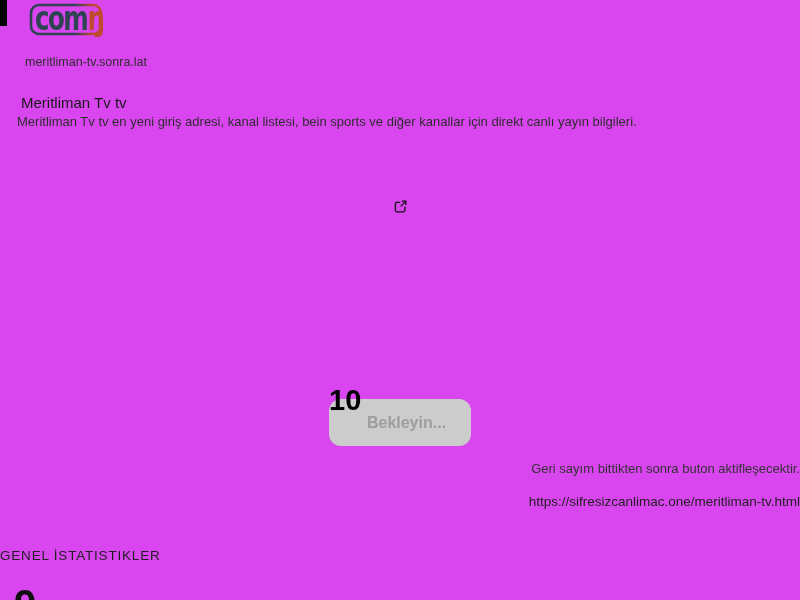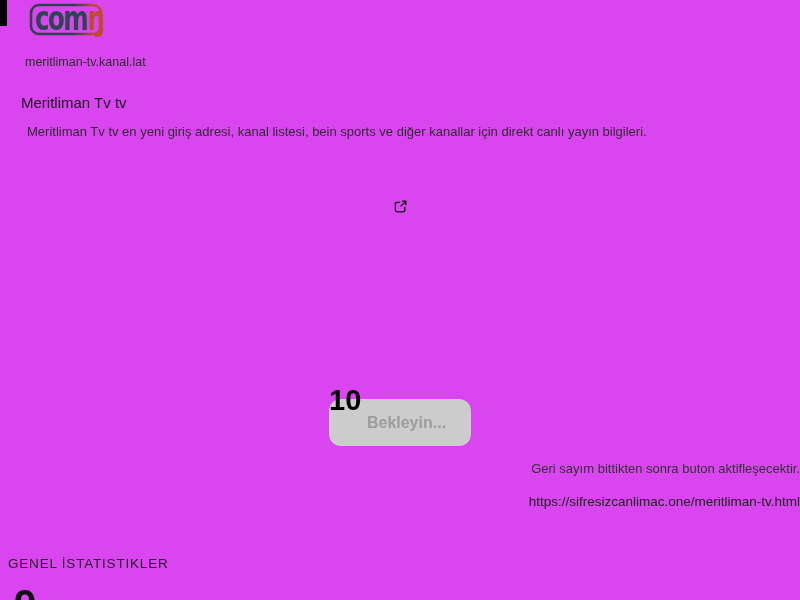--- a/index.html
+++ b/index.html
@@ -38,21 +38,21 @@
     left: 17px; top: 90px;
     margin: 4px;
     font-size: 15px;
     font-weight: 400;
     color: #1a1a1a;
     line-height: 17px;
   }
   .page-description {
     position: absolute;
     left: 17px; top: 114px;
-    margin: 10px;
+    margin: 0;
     font-size: 13px;
     color: #2e2e2e;
     line-height: 16px;
   }
   .ext-link {
     position: absolute;
     left: 394px; top: 200px;
     width: 13px; height: 13px;
     display: block;
     cursor: pointer;
@@ -97,21 +97,21 @@
     text-align: right;
     font-size: 13.5px;
     color: #222222;
     line-height: 16px;
     text-decoration: none;
     display: block;
   }
   .stats-heading {
     position: absolute;
     left: 0; top: 548px;
-    margin: 8px;
+    margin: 0;
     font-size: 13.5px;
     font-weight: 400;
     letter-spacing: 0.8px;
     color: #1f1f1f;
     line-height: 16px;
   }
   .stats-partial {
     position: absolute;
     left: 14px; top: 584px;
     font-size: 40px;
@@ -137,21 +137,21 @@
       </linearGradient>
     </defs>
     <rect x="4" y="3" width="70" height="29" rx="8" fill="none" stroke="url(#borderGrad)" stroke-width="2.6"></rect>
     <g transform="scale(0.72 1)">
       <text y="28" font-family="'DejaVu Sans','Liberation Sans',sans-serif" font-size="34" font-weight="bold" letter-spacing="-2">
         <tspan x="11" fill="#2E4453">com</tspan><tspan fill="#BF4A2D">ŋ</tspan>
       </text>
     </g>
   </svg>
 
-  <div class="domain-label">meritliman-tv.kanal.lat</div>
+  <div class="domain-label">meritliman-tv.sonra.lat</div>
 
   <h1 class="page-title">Meritliman Tv tv</h1>
   <p class="page-description">Meritliman Tv tv en yeni giriş adresi, kanal listesi, bein sports ve diğer kanallar için direkt canlı yayın bilgileri.</p>
 
   <svg class="ext-link" viewBox="0 0 13 13" xmlns="http://www.w3.org/2000/svg">
     <path d="M 10.9 6.8 V 10.3 A 1.5 1.5 0 0 1 9.4 11.8 H 2.9 A 1.5 1.5 0 0 1 1.4 10.3 V 3.8 A 1.5 1.5 0 0 1 2.9 2.3 H 6.2" fill="none" stroke="#111111" stroke-width="1.3"></path>
     <path d="M 8.0 1.2 H 11.8 V 5.0" fill="none" stroke="#111111" stroke-width="1.3"></path>
     <path d="M 11.4 1.6 L 6.6 6.4" fill="none" stroke="#111111" stroke-width="1.3"></path>
   </svg>
 

